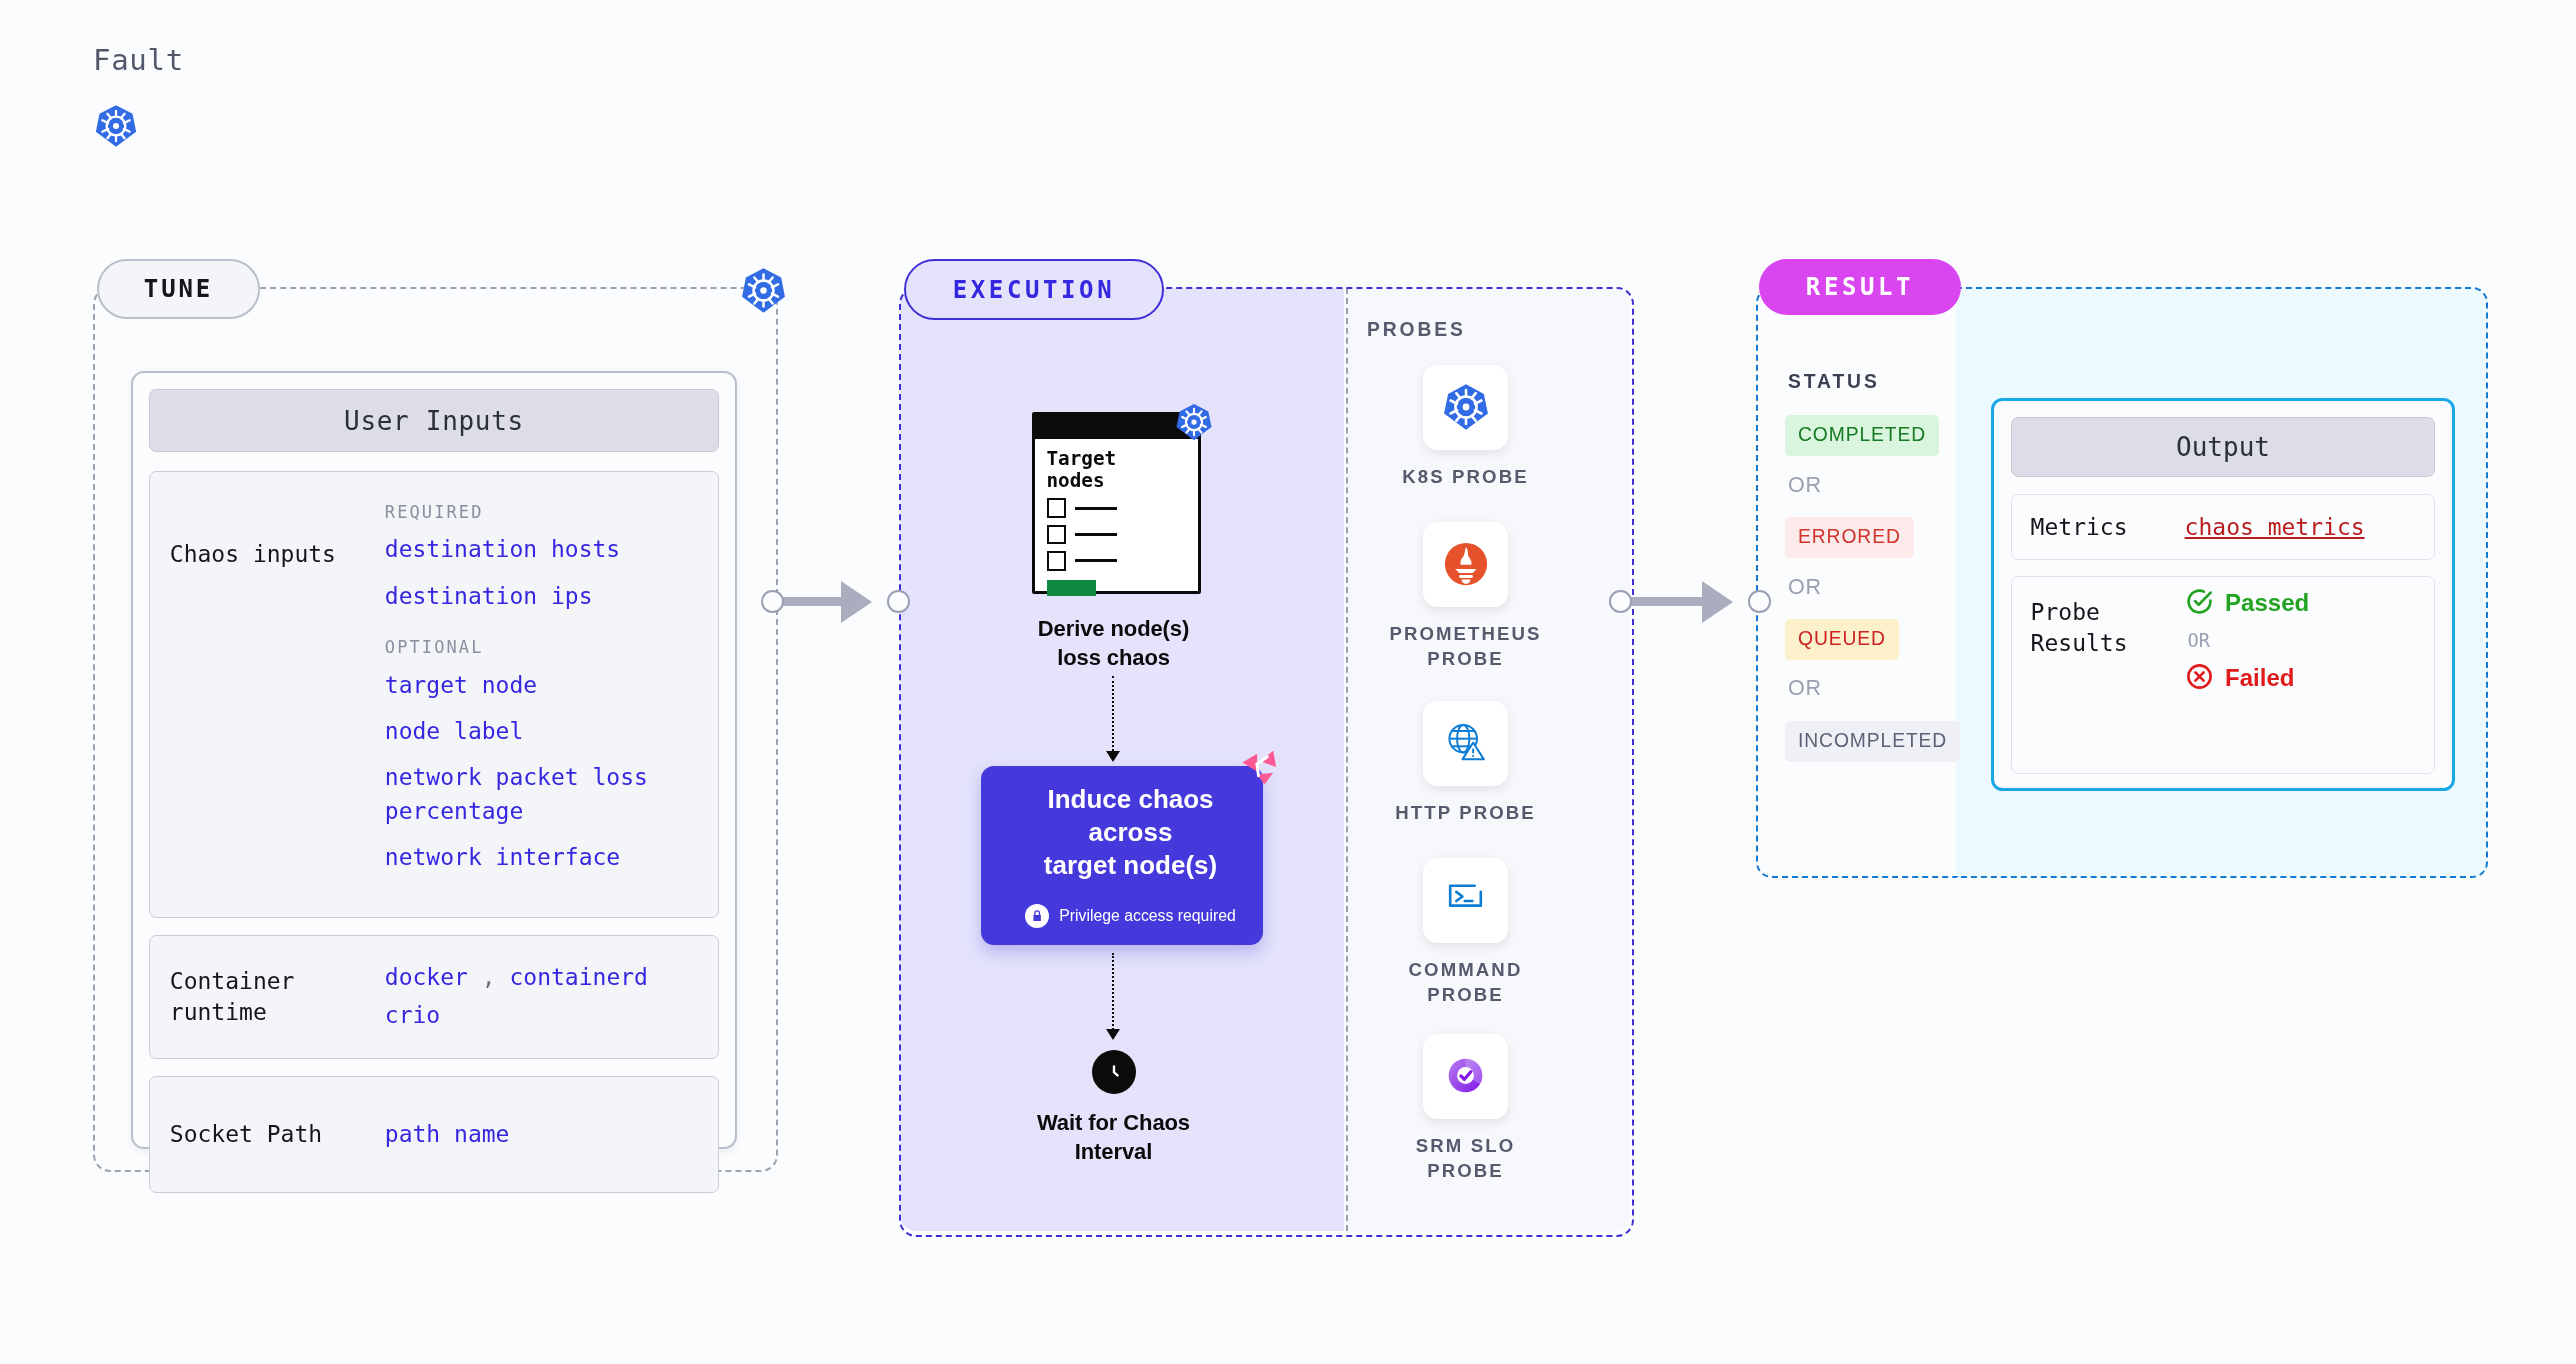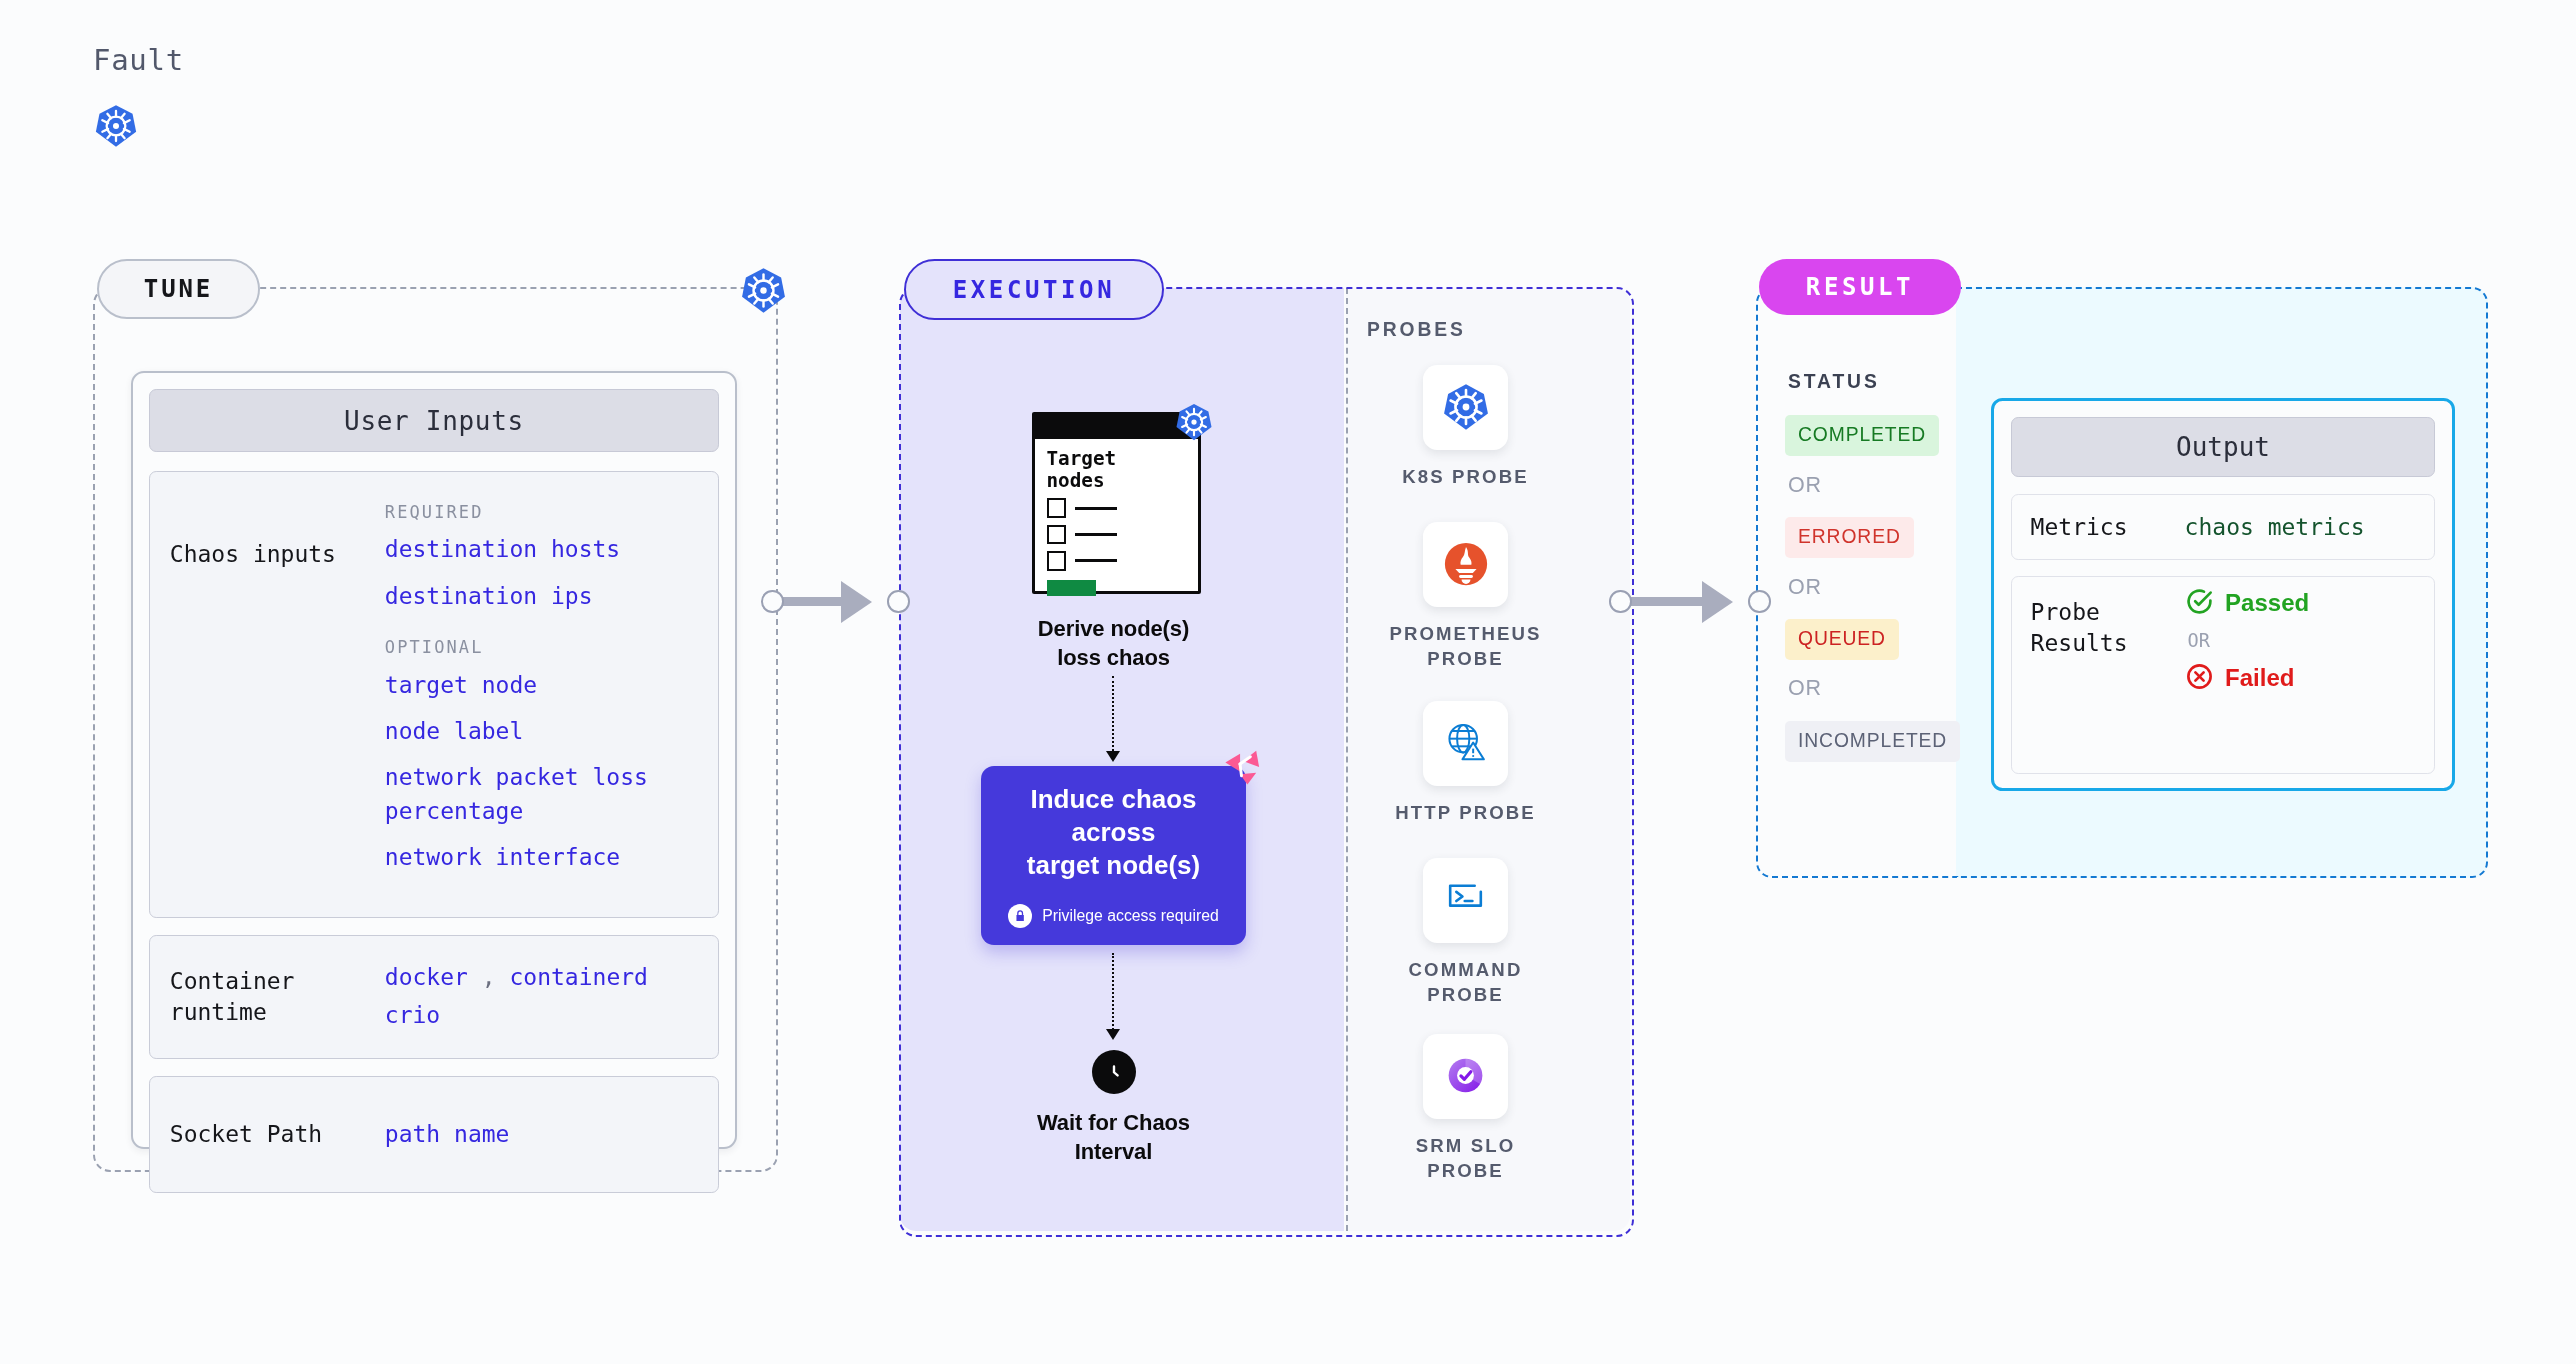--- a/index.html
+++ b/index.html
@@ -125,20 +125,21 @@
     position:absolute;width:0;height:0;
     border-left:7.9px solid transparent;border-right:7.9px solid transparent;
     border-top:11.5px solid #0b0b0c;
   }
 
   #chaos-box{
     position:absolute;left:981px;top:766px;width:265px;height:179px;
     background:#4539db;border-radius:13px;
     display:flex;flex-direction:column;align-items:center;justify-content:center;
     box-shadow:0 7.2px 15.8px rgba(63,47,214,.25);
+    padding-left:17px;
   }
   #chaos-box-title{
     color:#ffffff;font-weight:bold;font-size:26px;text-align:center;line-height:1.28;
     padding:0 18.6px;
   }
   #chaos-priv{
     display:flex;align-items:center;gap:10px;margin-top:21.5px;
     color:#ffffff;font-size:15.8px;
   }
   #priv-lock{
@@ -197,21 +198,21 @@
   }
   #probe-row{
     margin:15.8px 17px 0 17px;background:#fbfcfd;border:1.4px solid #e0e2ea;border-radius:7.2px;
     display:flex;height:186px;padding-top:10px;
   }
   .out-label{
     font-family:"DejaVu Sans Mono", monospace;font-size:23px;color:#15161a;
     width:154px;flex:0 0 154px;padding-left:18.6px;line-height:1.35;
   }
   .out-val{
-    font-family:"DejaVu Sans Mono", monospace;font-size:23px;color:#14532d;
+    font-family:"DejaVu Sans Mono", monospace;font-size:23px;color:#b91c1c;text-decoration:underline;
   }
   .pf-row{display:flex;align-items:center;gap:11.5px;}
   .pf-text{font-weight:bold;font-size:24px;}
   .pf-or{font-family:"DejaVu Sans Mono", monospace;font-size:18.6px;color:#9aa0b0;margin:11.5px 0 11.5px 2.9px;}
 
   
   .conn{position:absolute;height:29px;display:flex;align-items:center;}
   .conn .endpt{
     width:18.6px;height:18.6px;border-radius:50%;background:#fbfcfd;
     border:2.9px solid #9aa0b3;flex:0 0 18.6px;z-index:2;

